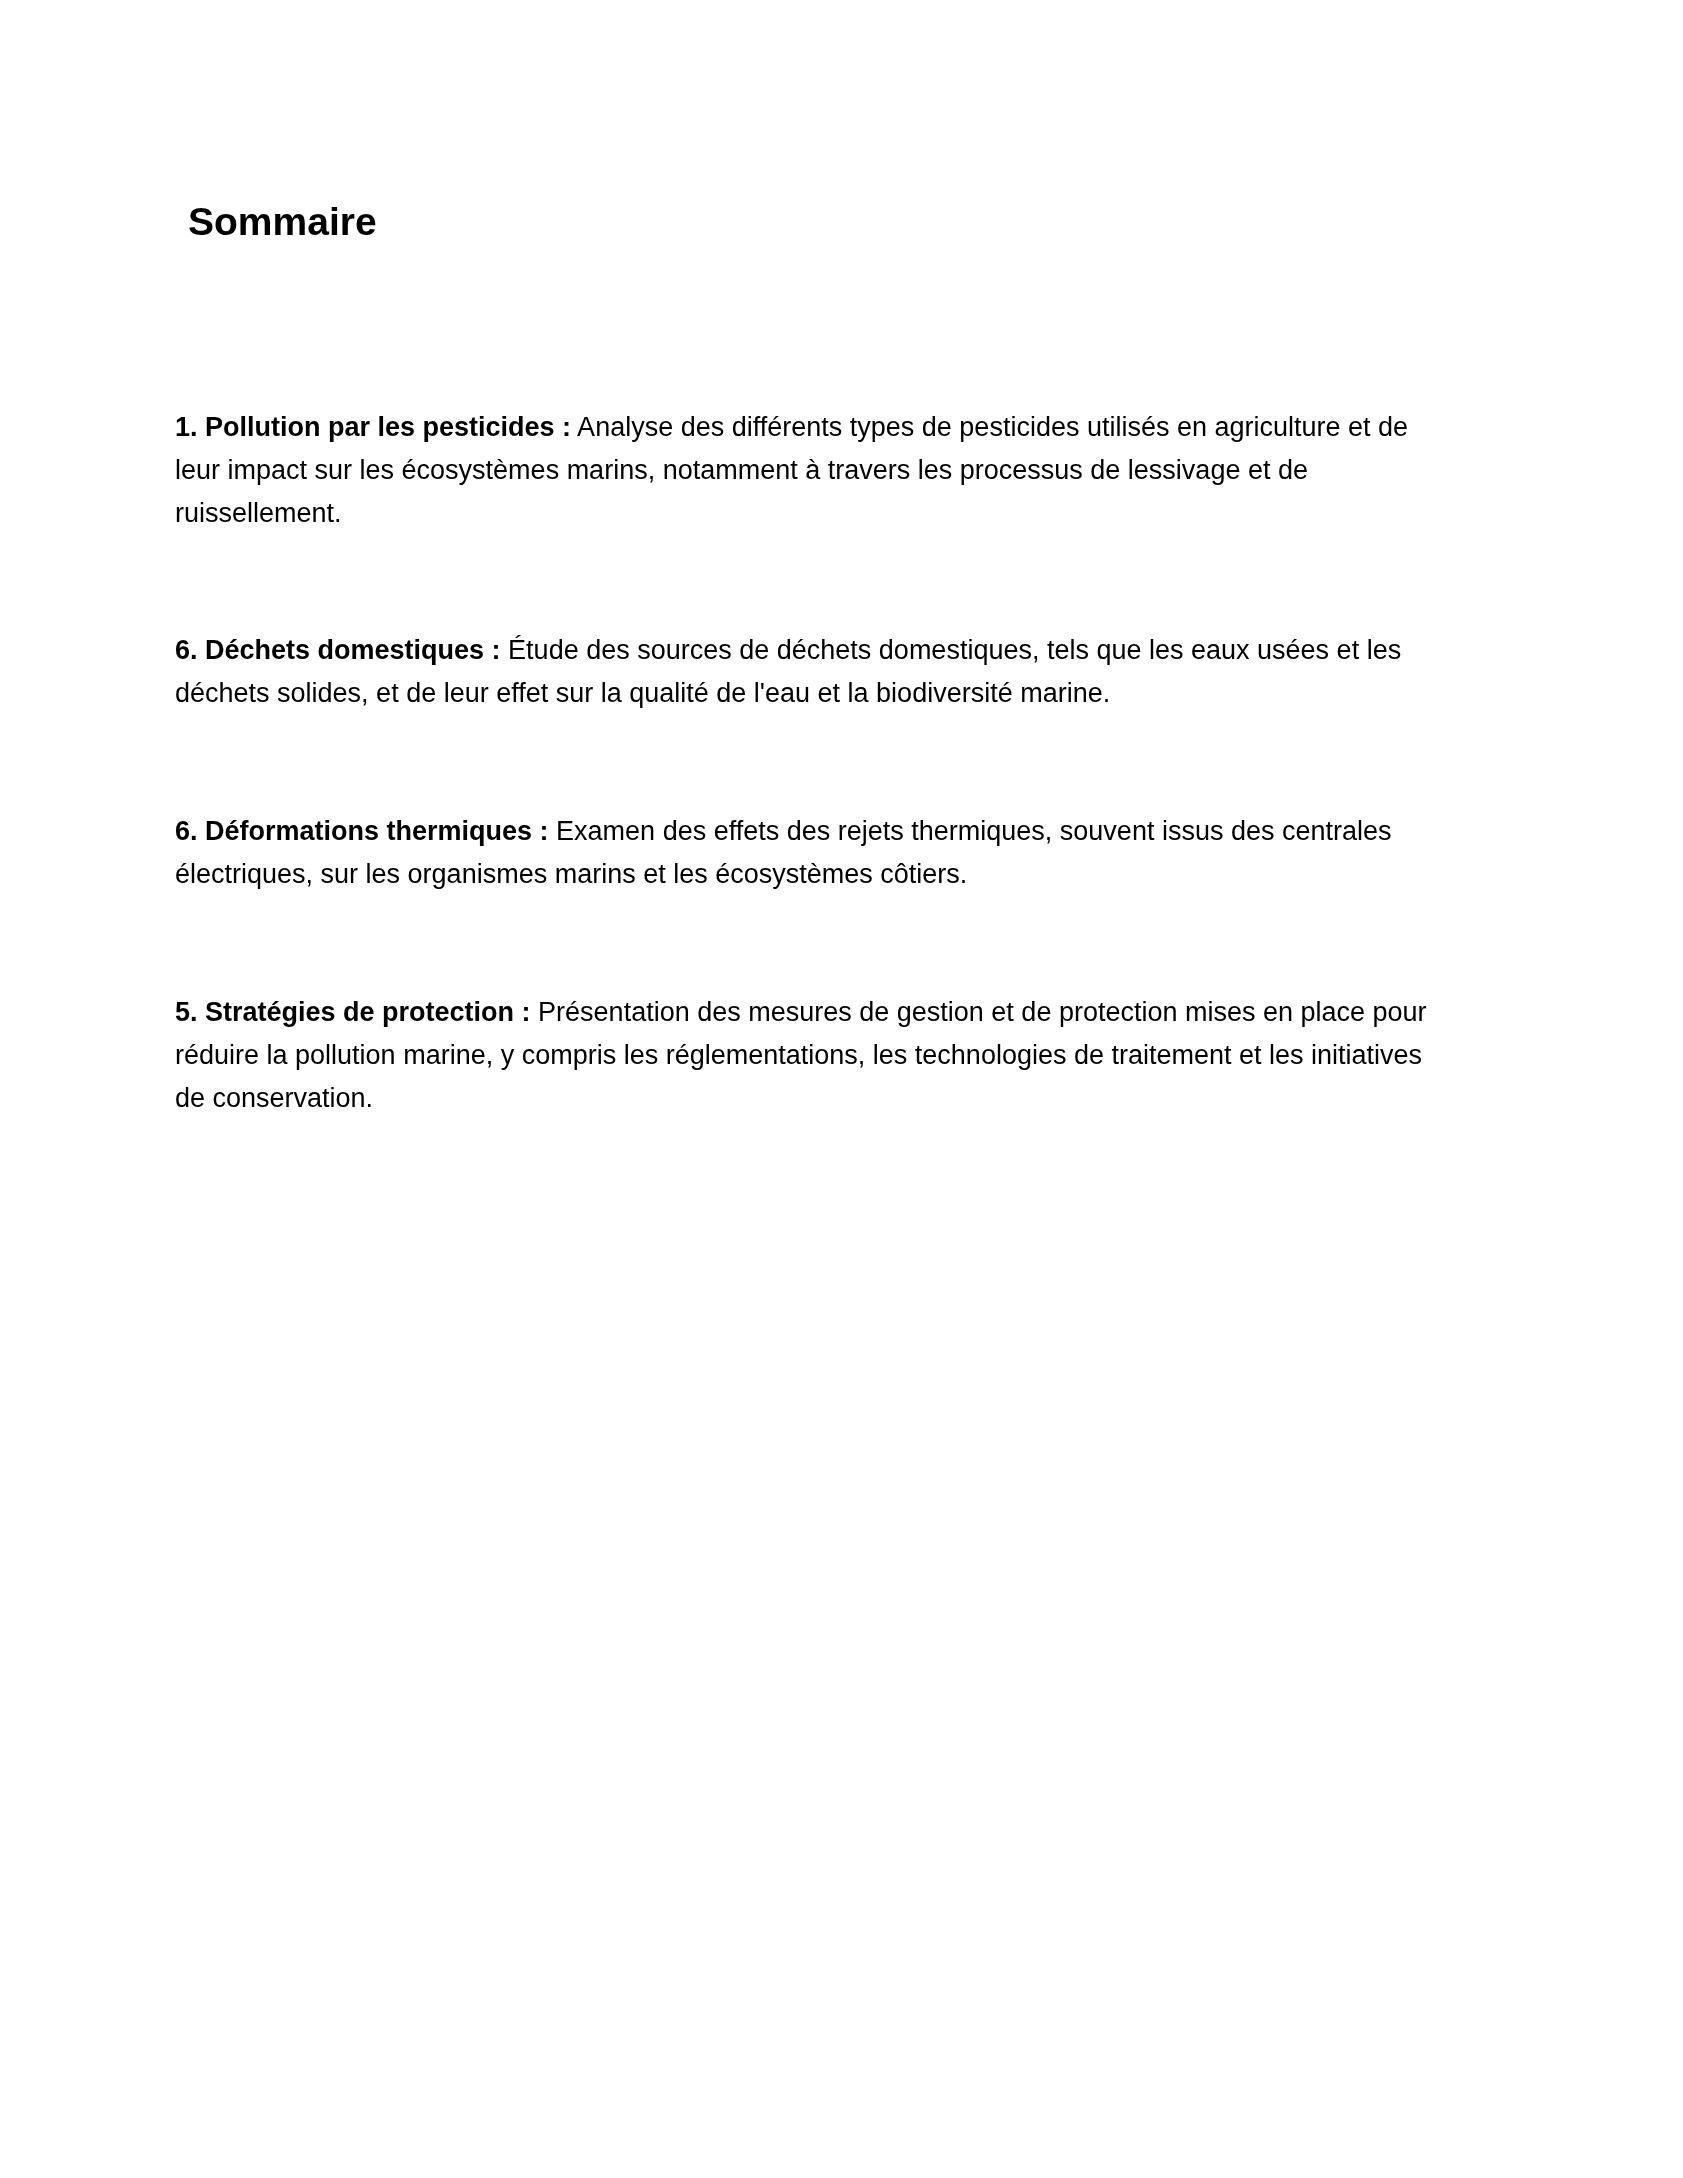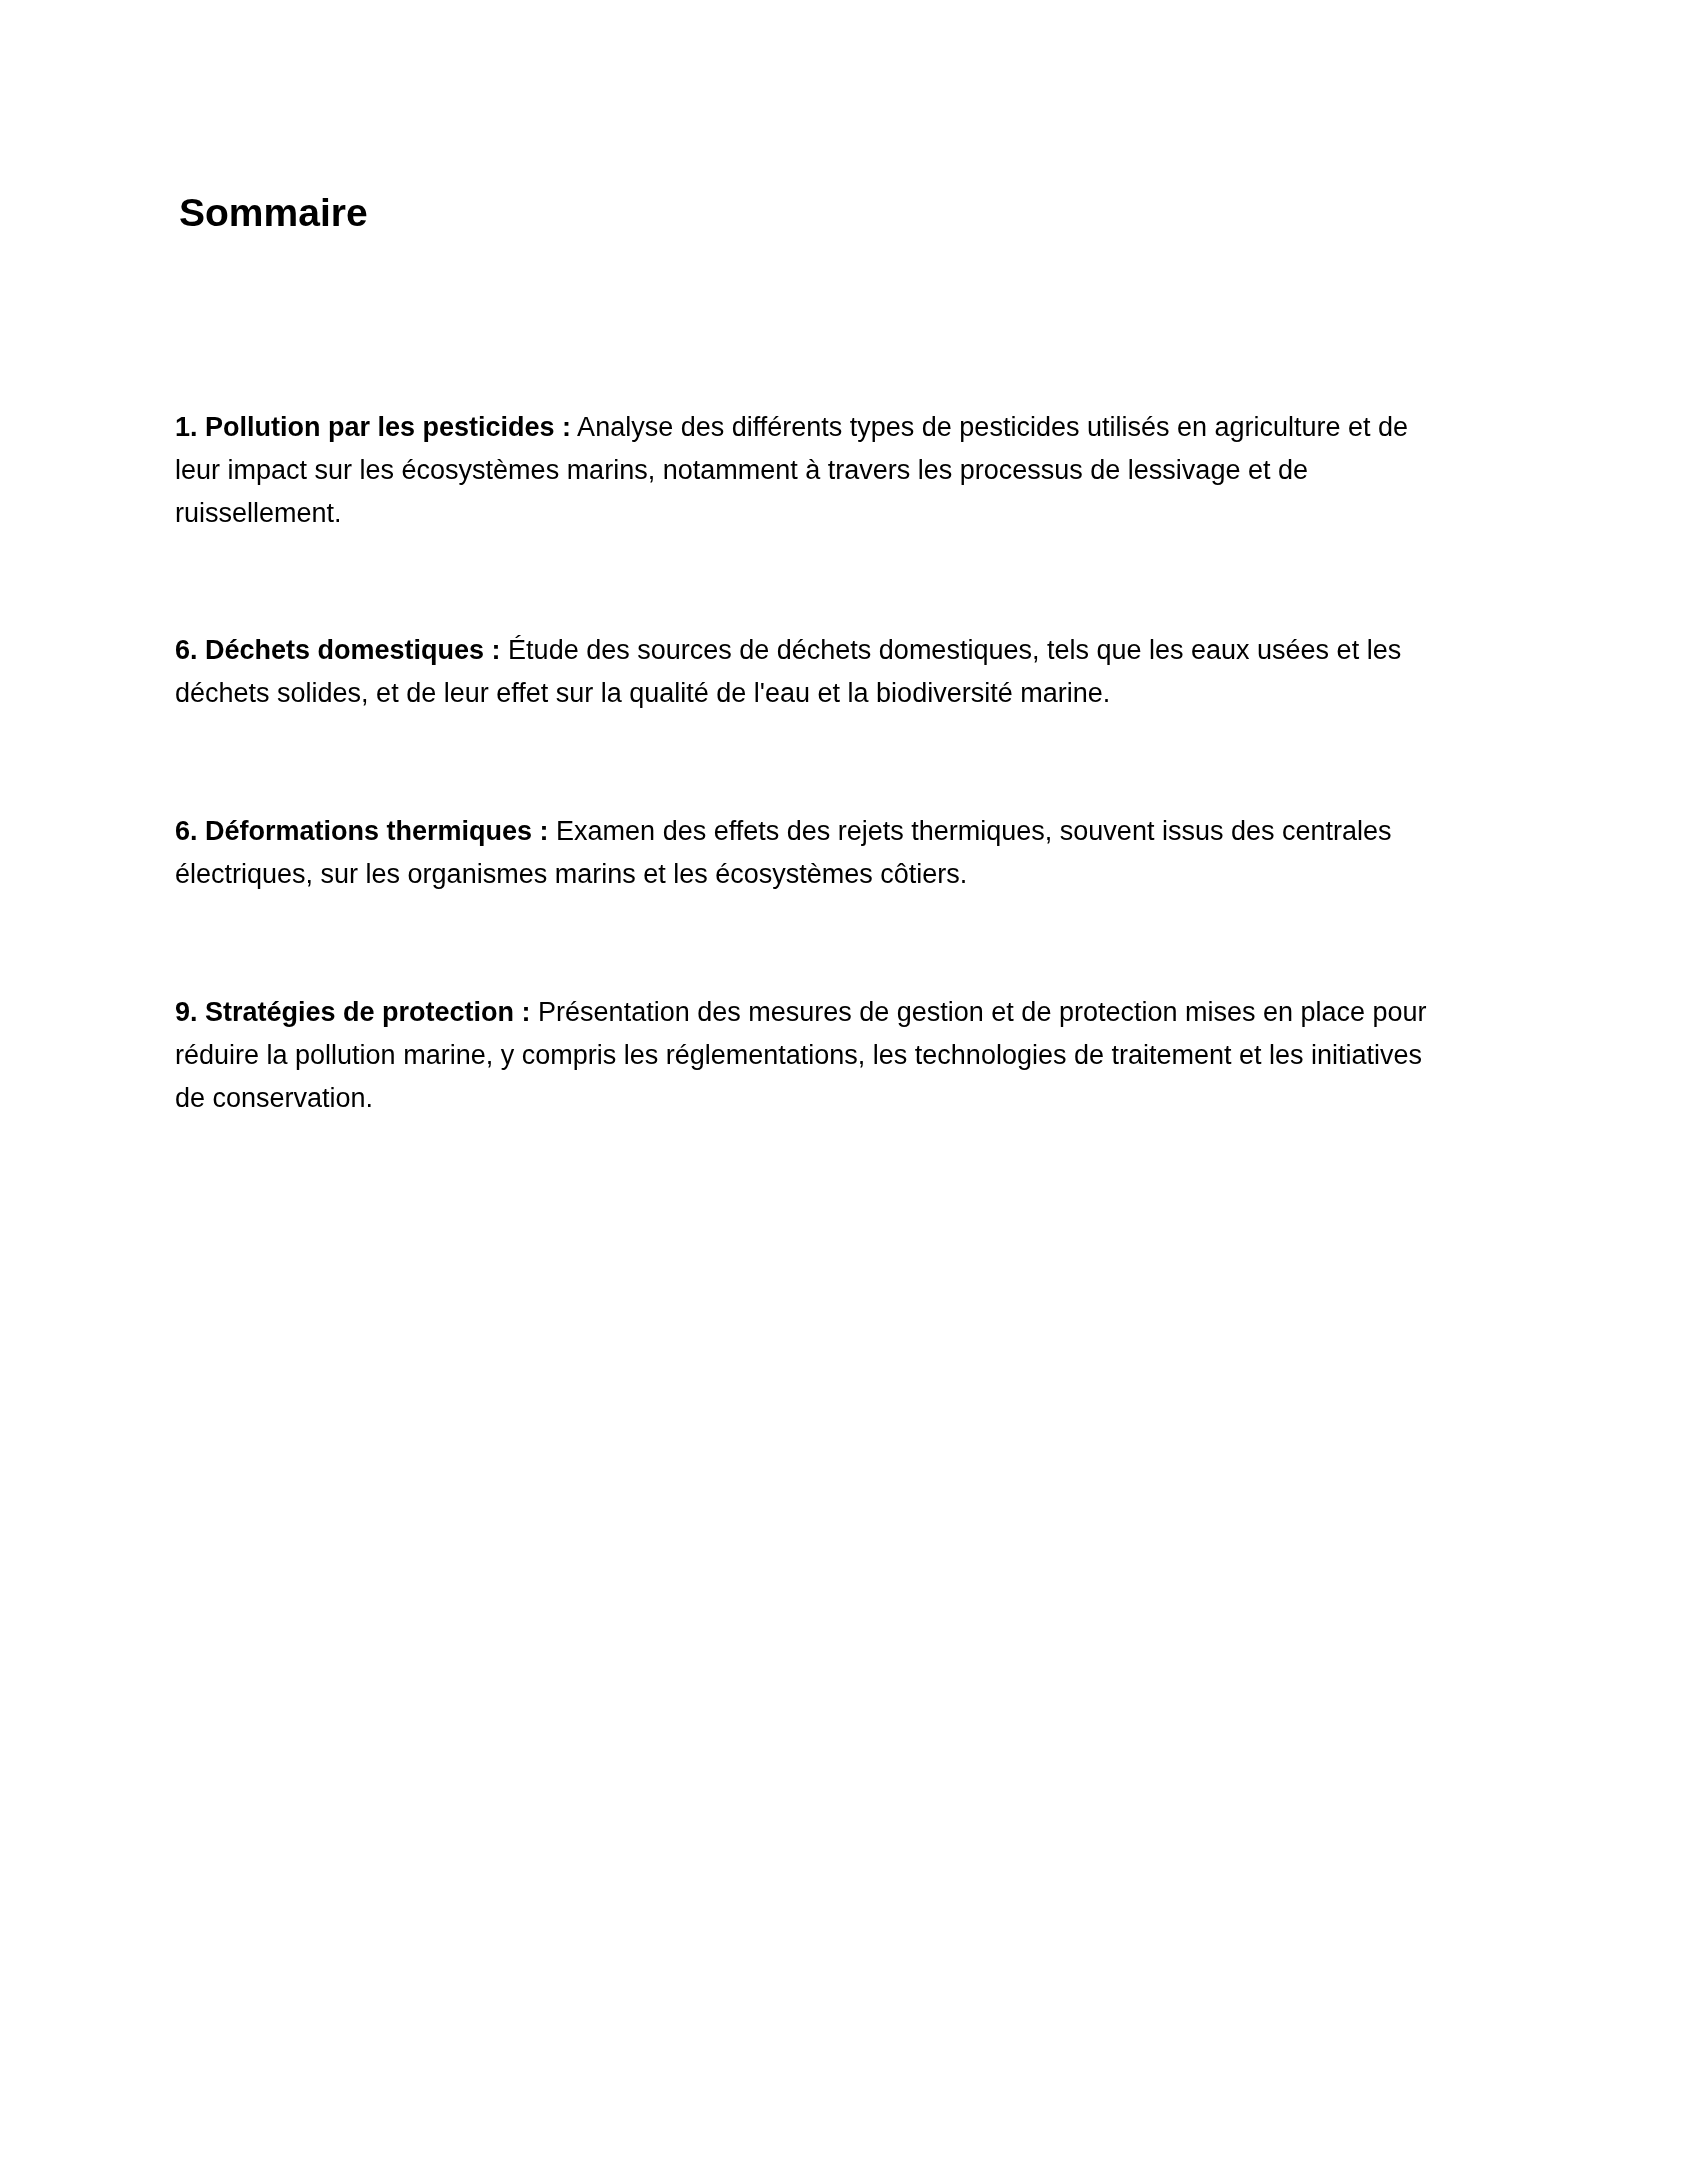--- a/index.html
+++ b/index.html
@@ -1,19 +1,19 @@
 <!DOCTYPE html>
 <html><head>
 <meta charset="utf-8">
 <style>
   html, body { margin: 0; padding: 0; background: #ffffff; }
   body { width: 1683px; height: 2178px; position: relative; overflow: hidden;
          font-family: "Liberation Sans", "DejaVu Sans", sans-serif; color: #000; }
   .page { position: absolute; left: 175px; top: 0; width: 1267px; }
-  .title { position: absolute; top: 186px; left: 0; margin: 4px;
+  .title { position: absolute; top: 186px; left: 0; margin: 13px;
            font-size: 39px; font-weight: bold; line-height: 1.2; white-space: nowrap; }
   .item { position: absolute; left: 0; width: 1257px; margin: 0;
           font-size: 27px; line-height: 43px; }
   .item b { font-weight: bold; }
 </style>
 </head>
 <body>
 
 <div class="page">
   <h1 class="title">Sommaire</h1>
@@ -24,16 +24,16 @@
 
   <p class="item" style="top:629px;">
     <b>6. Déchets domestiques :</b><span> Étude des sources de déchets domestiques, tels que les eaux usées et les déchets solides, et de leur effet sur la qualité de l'eau et la biodiversité marine.</span>
   </p>
 
   <p class="item" style="top:810px;">
     <b>6. Déformations thermiques :</b><span> Examen des effets des rejets thermiques, souvent issus des centrales électriques, sur les organismes marins et les écosystèmes côtiers.</span>
   </p>
 
   <p class="item" style="top:991px;">
-    <b>9. Stratégies de protection :</b><span> Présentation des mesures de gestion et de protection mises en place pour réduire la pollution marine, y compris les réglementations, les technologies de traitement et les initiatives de conservation.</span>
+    <b>5. Stratégies de protection :</b><span> Présentation des mesures de gestion et de protection mises en place pour réduire la pollution marine, y compris les réglementations, les technologies de traitement et les initiatives de conservation.</span>
   </p>
 </div>
 
 
 </body></html>

